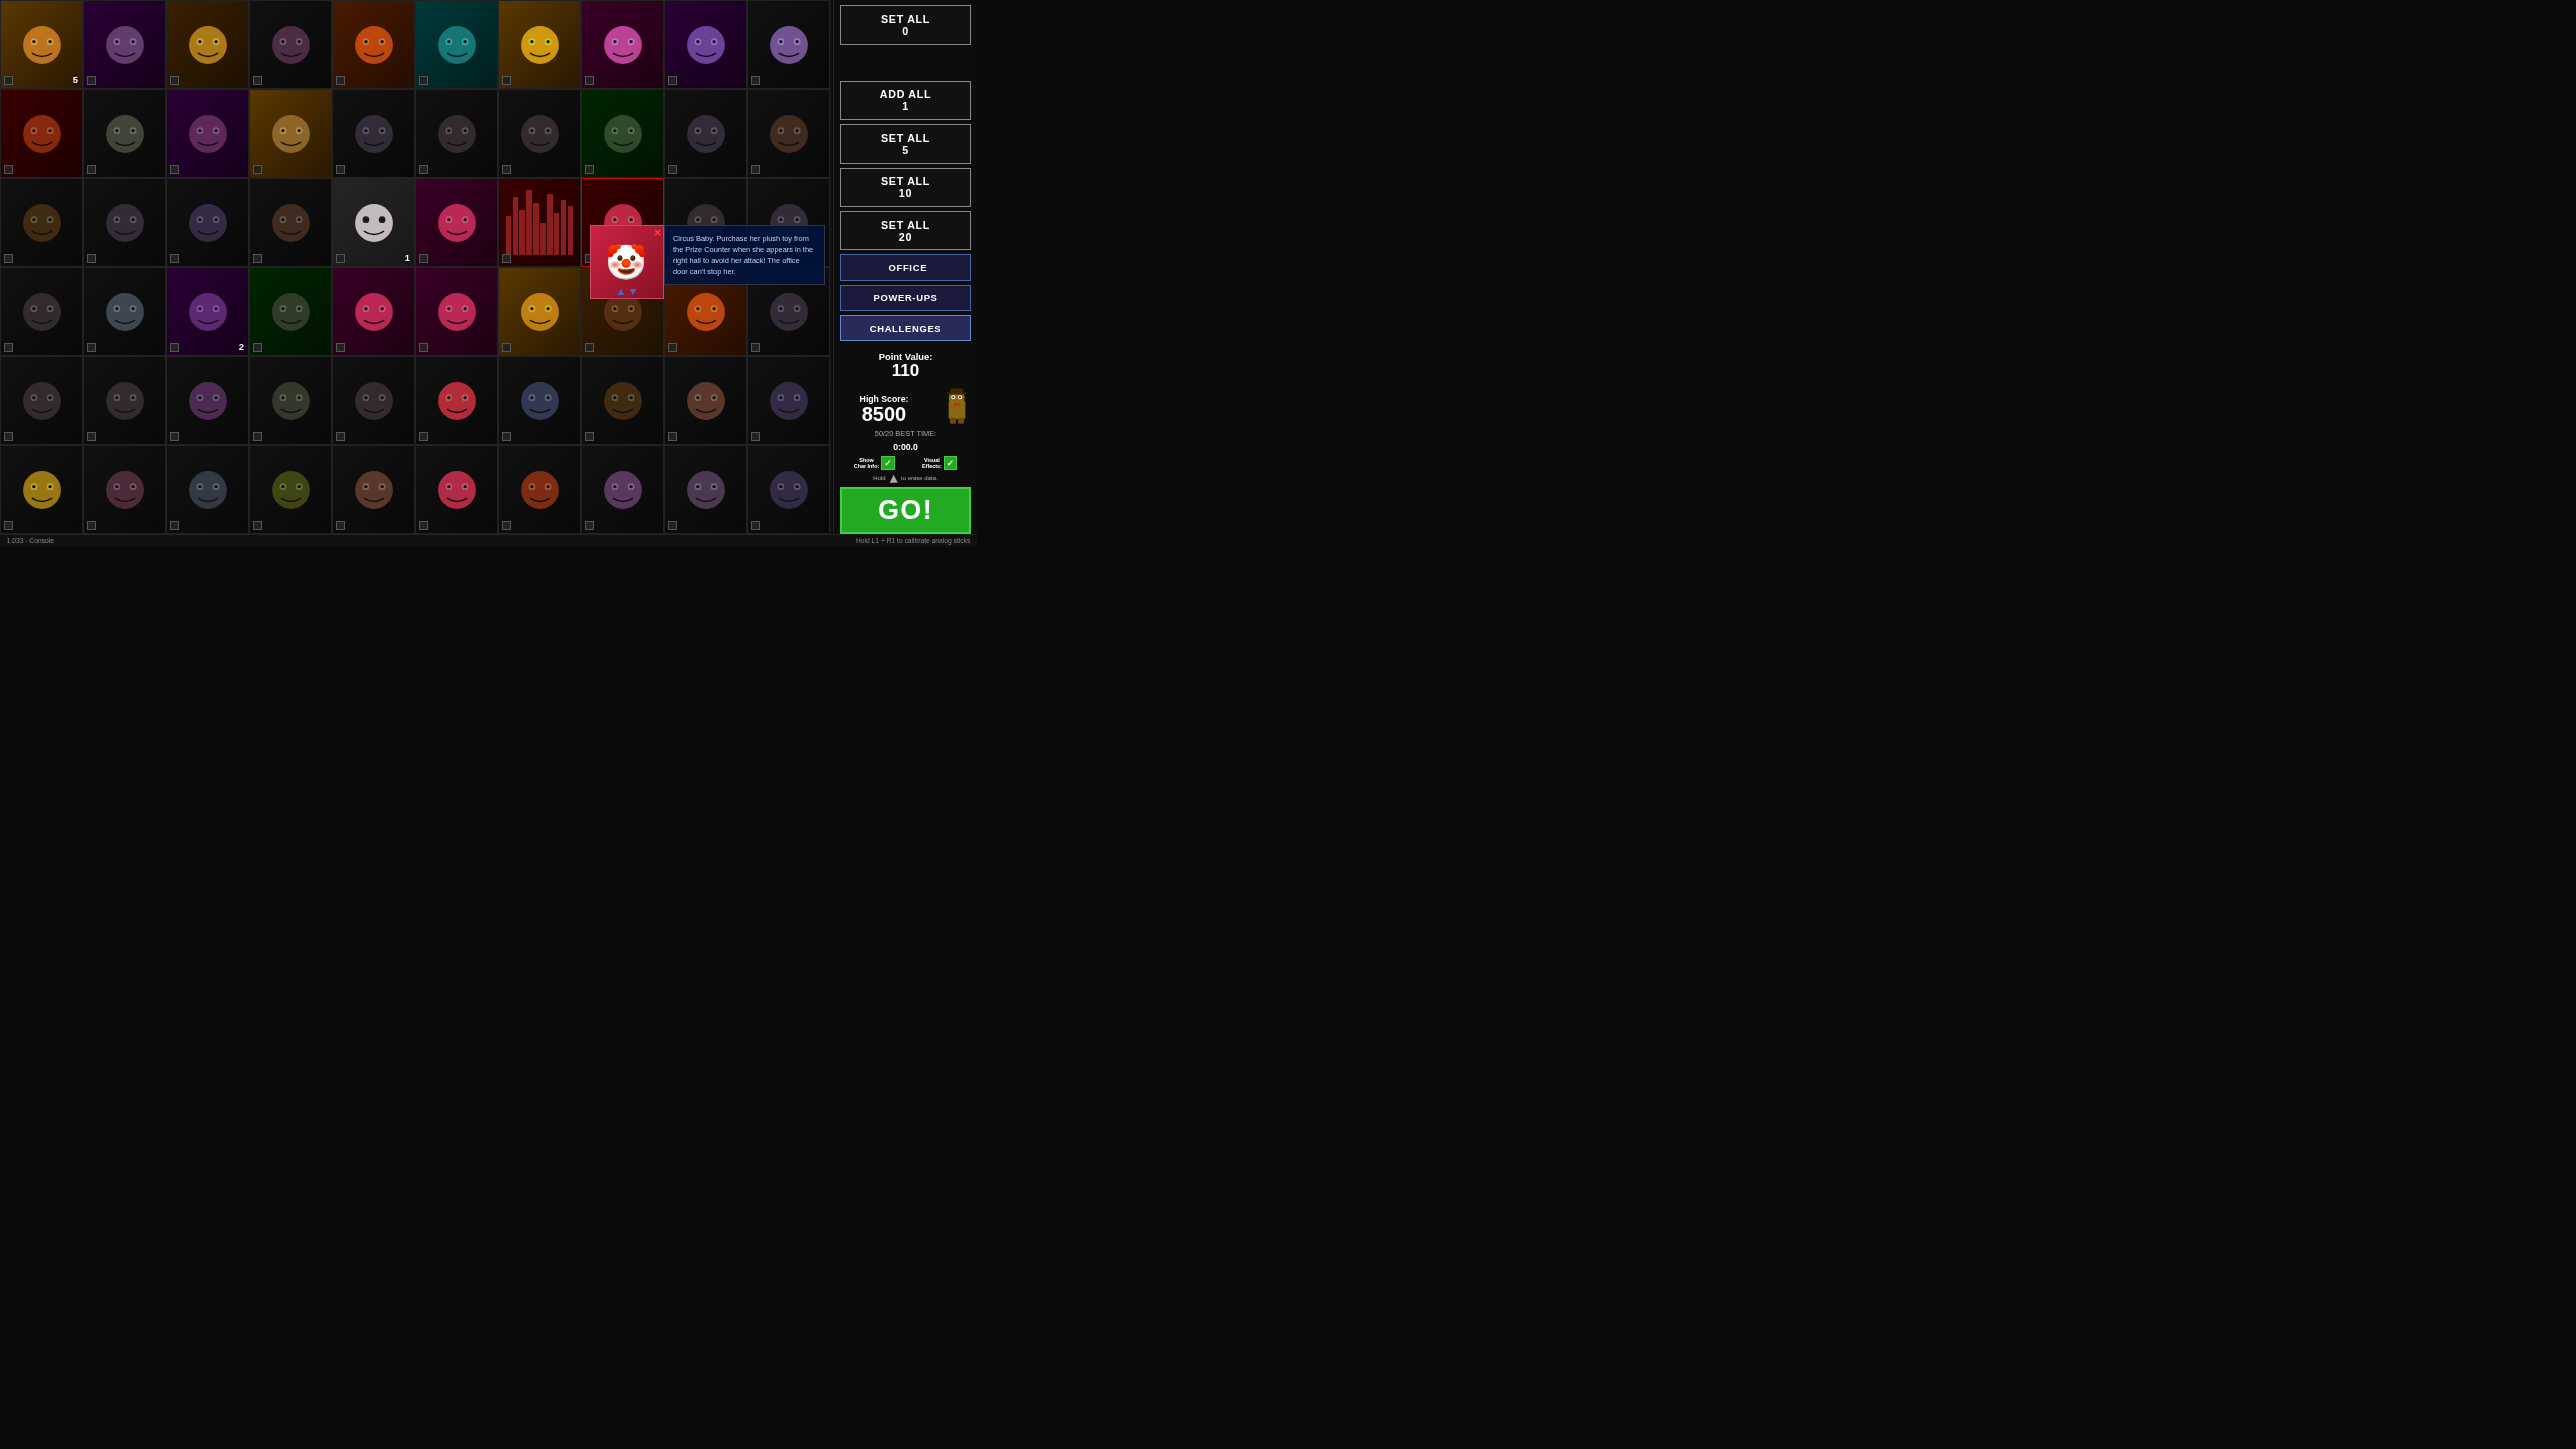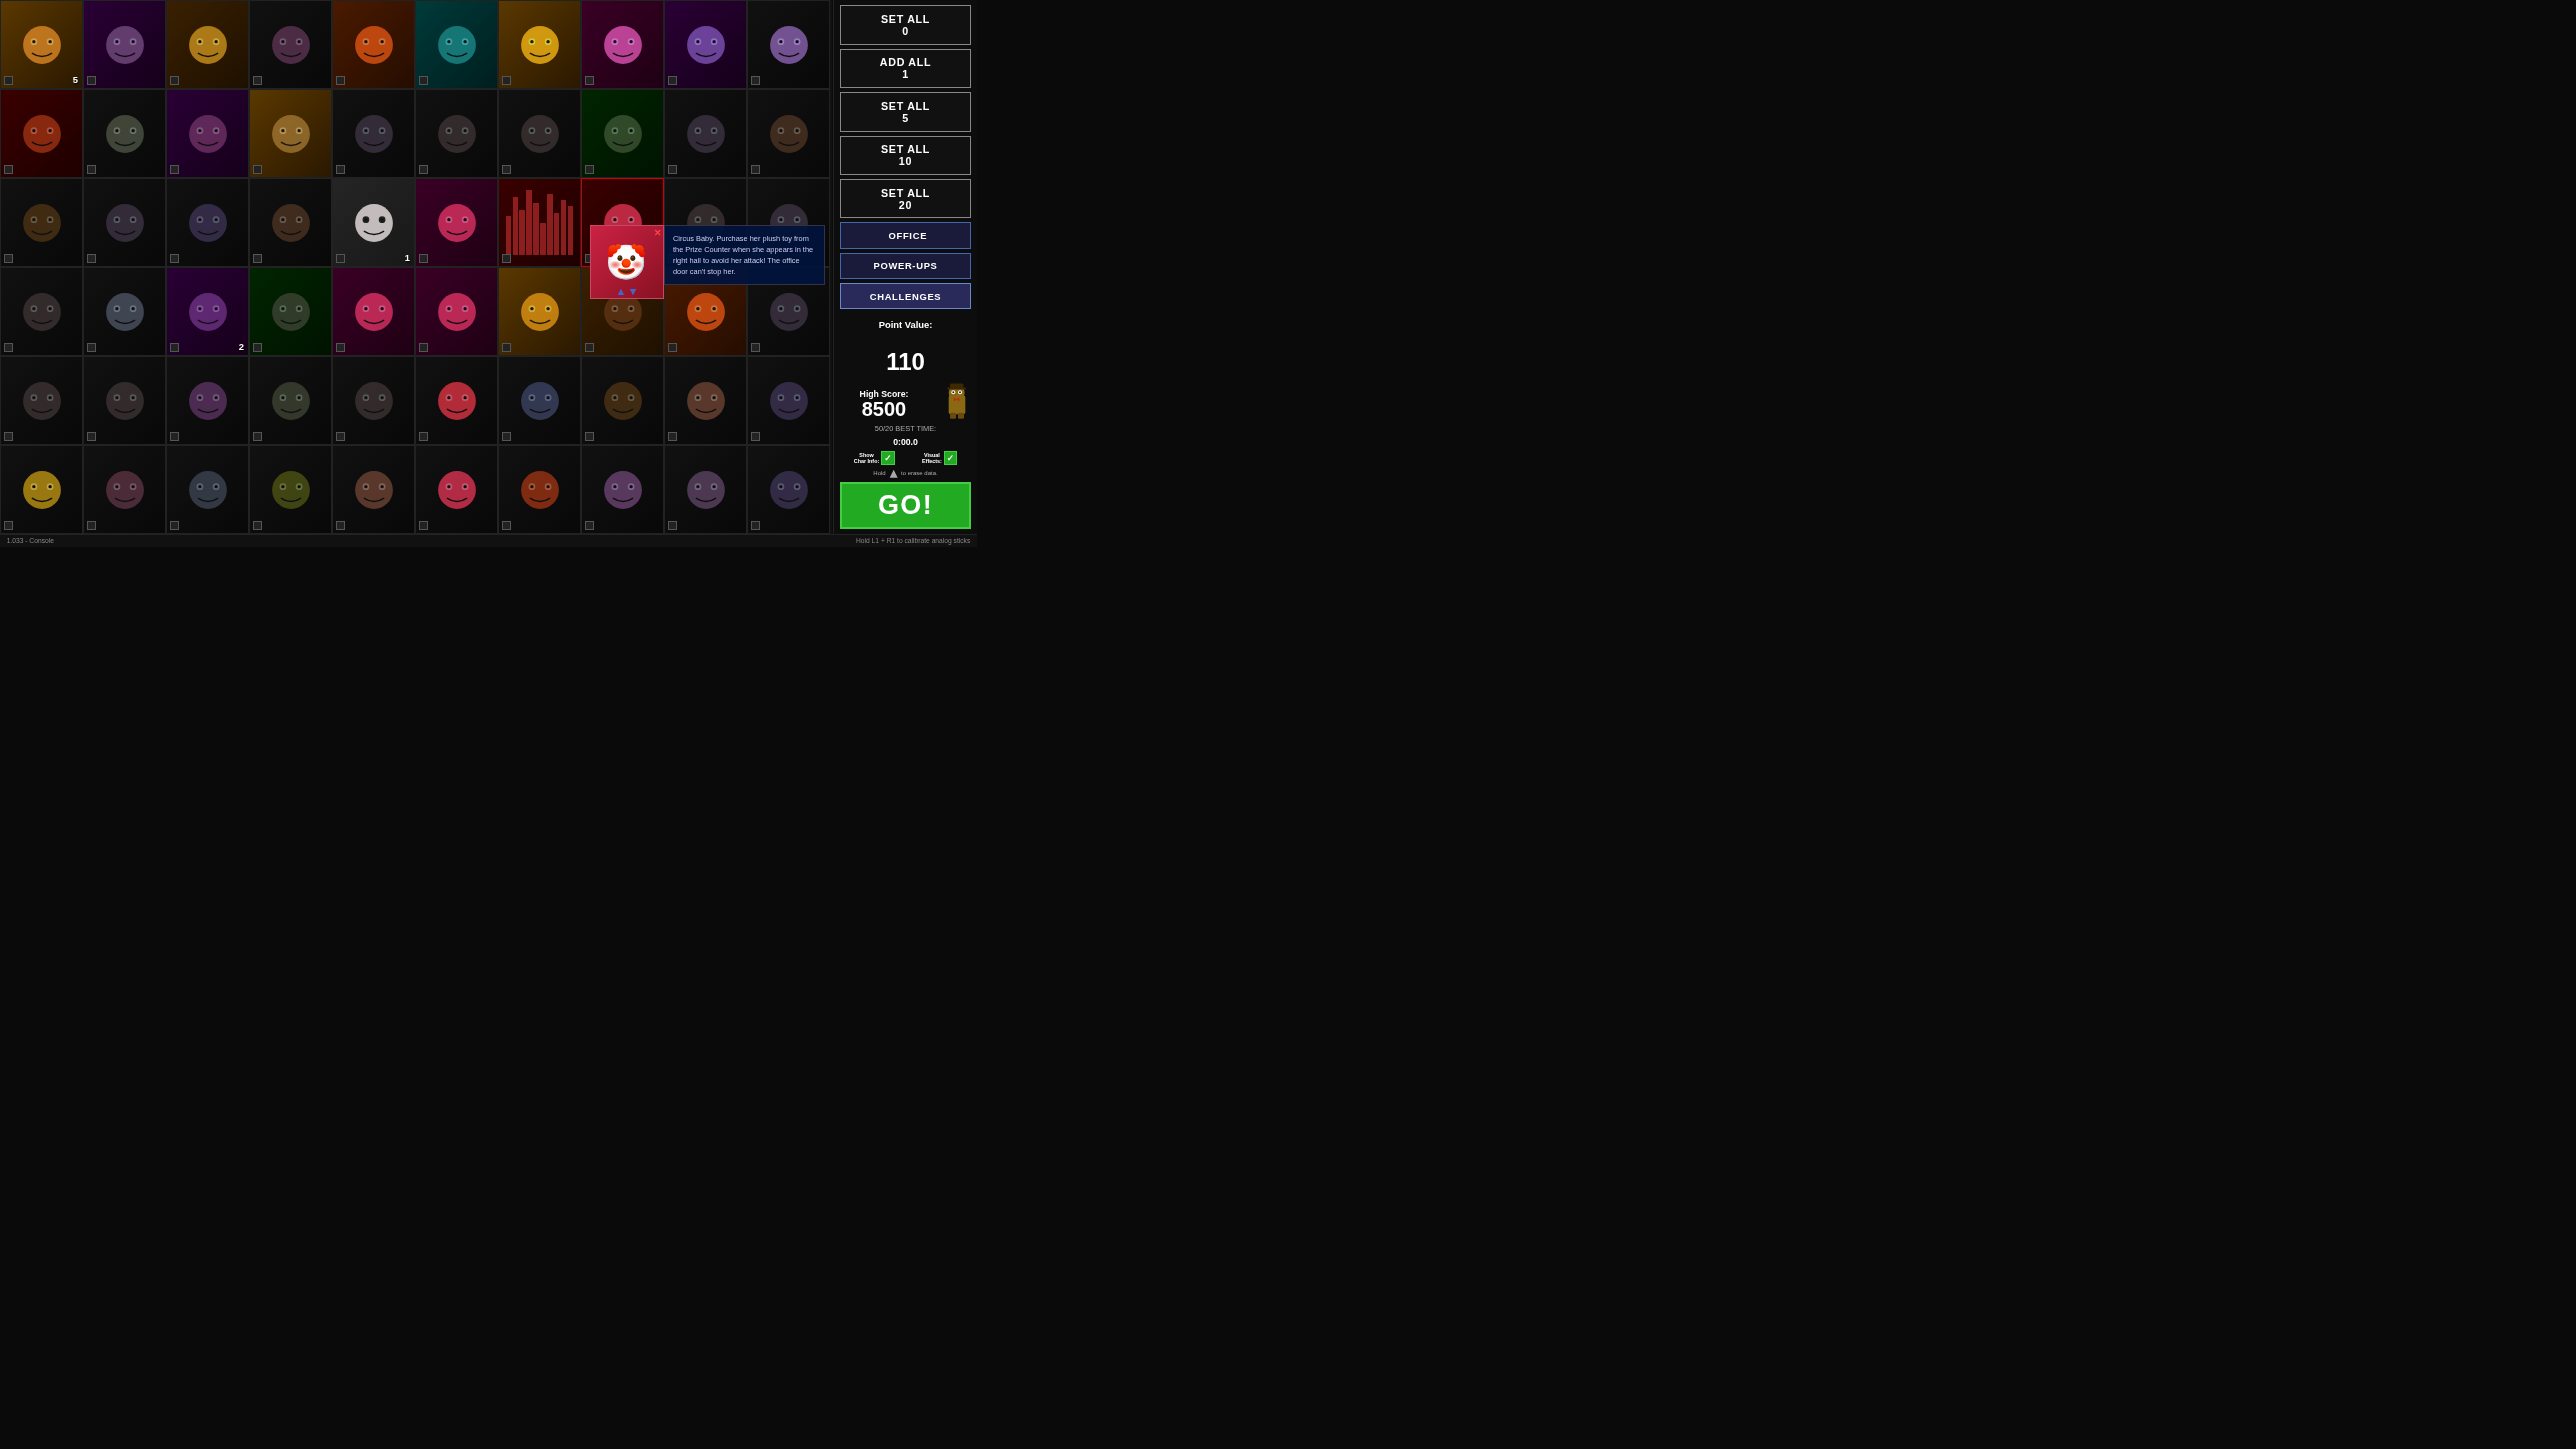--- a/index.html
+++ b/index.html
@@ -196,26 +196,25 @@
     .point-value-label {
       color: white;
       font-size: 9.4px;
       font-weight: bold;
       text-align: center;
       margin-top: 2.7px;
     }
 
     .point-value-number {
       color: white;
-      font-size: 24px;
+      font-size: 17px;
       font-weight: 900;
       font-family: 'Arial Black', Arial, sans-serif;
       text-align: center;
       line-height: 1;
-      margin-top: 20px;
     }
 
     .high-score-label {
       color: white;
       font-size: 8.7px;
       font-weight: bold;
       text-align: center;
     }
 
     .high-score-number {
@@ -1129,21 +1128,21 @@
       <div class="nav-arrow"></div>
       <div class="nav-arrow down"></div>
     </div>
   </div>
   <div id="tooltip-text">Circus Baby. Purchase her plush toy from the Prize Counter when she appears in the right hall to avoid her attack! The office door can't stop her.</div>
 </div>
 
 <div id="right-panel">
   <button class="btn-set" style="white-space:pre-line;">SET ALL
 0</button>
-  <button class="btn-set" style="white-space:pre-line;">ADD ALL
+  <button class="btn-set" style="white-space:pre-line;margin-top:32px;">ADD ALL
 1</button>
   <button class="btn-set" style="white-space:pre-line;">SET ALL
 5</button>
   <button class="btn-set" style="white-space:pre-line;">SET ALL
 10</button>
   <button class="btn-set" style="white-space:pre-line;">SET ALL
 20</button>
   <button class="btn-nav btn-office">OFFICE</button>
   <button class="btn-nav btn-powerups">POWER-UPS</button>
   <button class="btn-nav btn-challenges">CHALLENGES</button>

